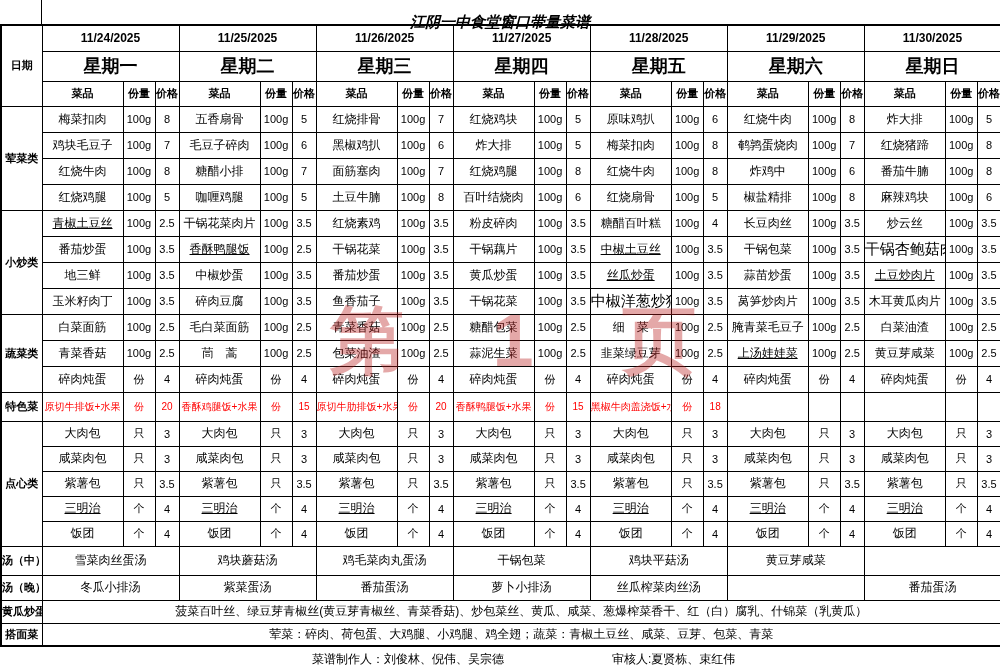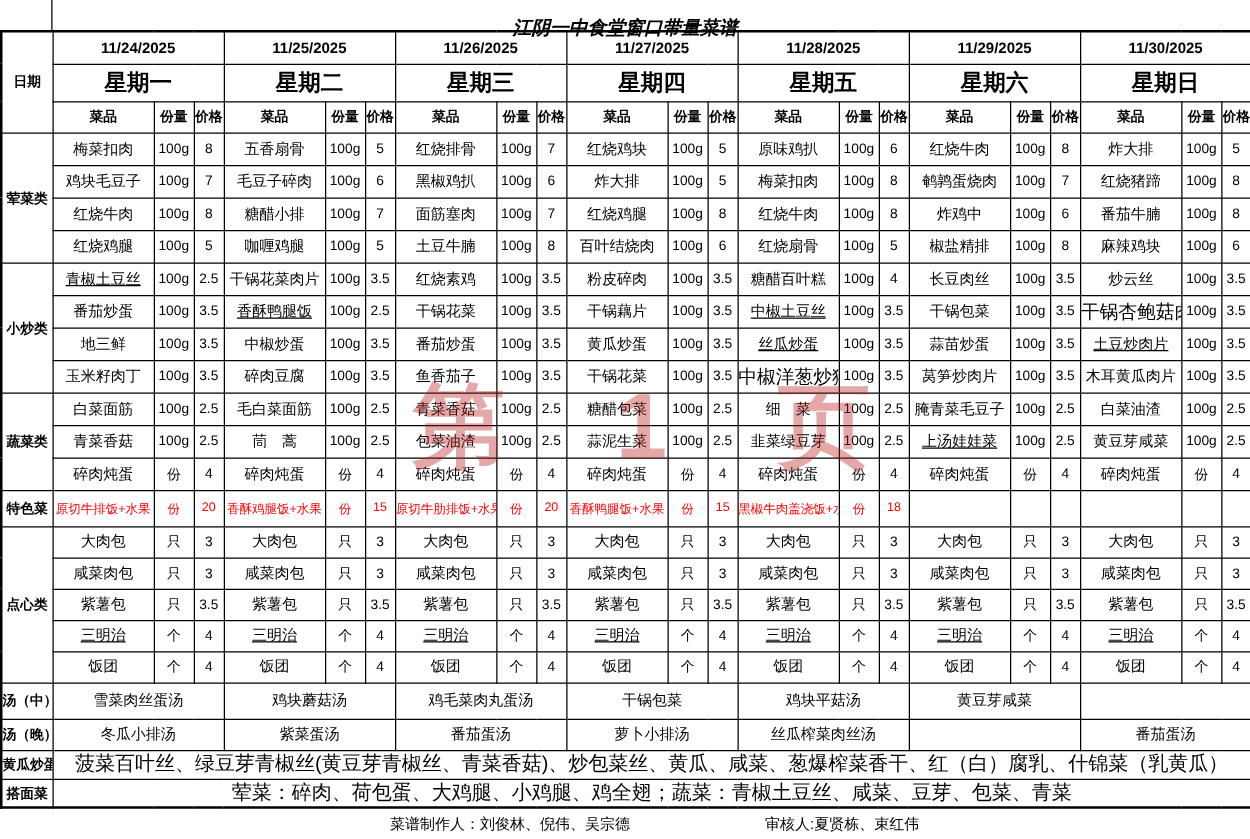--- a/index.html
+++ b/index.html
@@ -19,21 +19,21 @@
   td.lbl{font-weight:bold;font-size:11px;}
   td.date{font-weight:bold;font-size:12px;}
   td.wday{font-weight:bold;font-size:18px;}
   td.sub{font-weight:bold;font-size:11px;}
   td.dish{font-size:12px;}
   td.dish.small{font-size:15px;}
   td.dish.u{text-decoration:underline;}
   td.por,td.pri{font-size:11px;}
   td.sp{color:#f00;font-weight:normal;font-size:10px;}
   td.soup{font-size:12px;}
-  td.wide{font-size:16px;}
+  td.wide{font-size:12px;}
   .footer{position:absolute;left:0;top:645px;width:1000px;height:26px;z-index:2;font-size:12px;}
   .footer span{position:absolute;top:6px;white-space:nowrap;text-align:right;}
   .footer .makers{left:312px;}
   .footer .reviewers{left:612px;}
 </style>
 </head>
 <body>
 
 <div class="title-bar">江阴一中食堂窗口带量菜谱</div>
 <div class="title-vline"></div>

